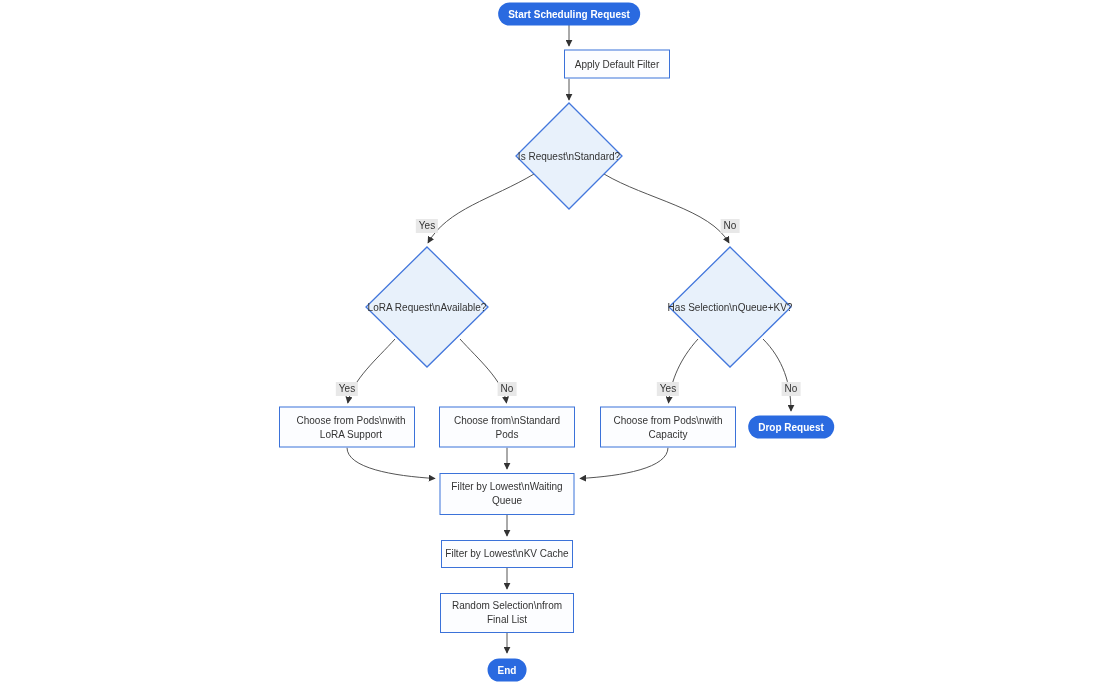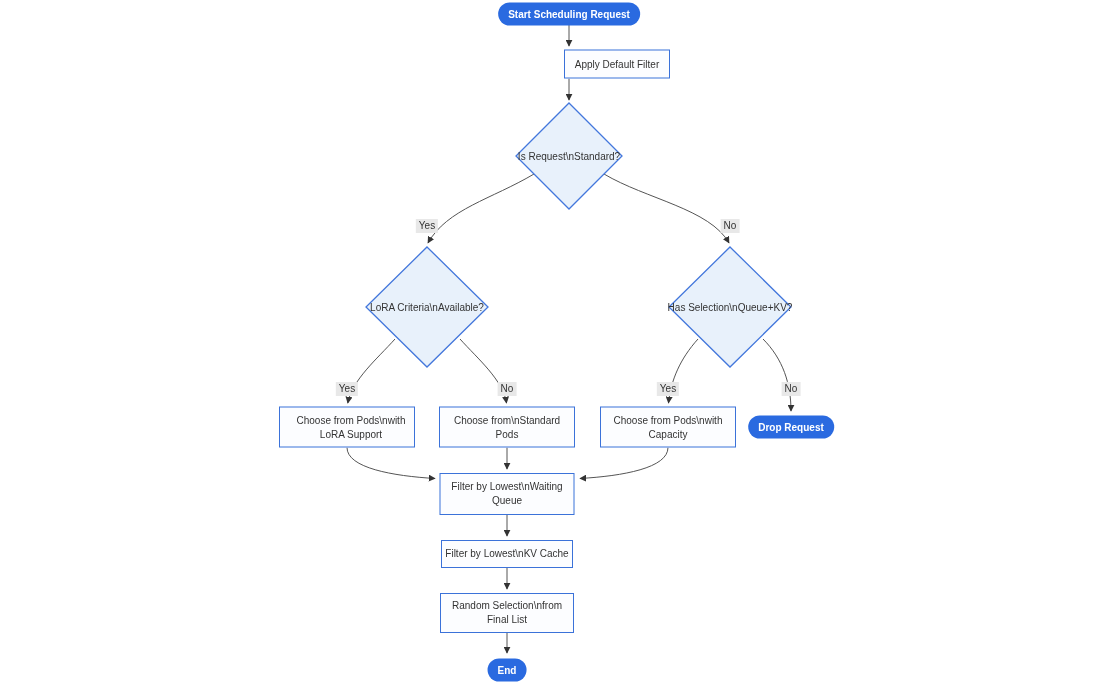--- a/index.html
+++ b/index.html
@@ -128,21 +128,21 @@
     <div class="inner" style="width:126px;">Choose from Pods\nwith Capacity</div>
   </div>
   <div class="node rect-node rect-label-wrap" style="left:507px; top:554px; width:132px; height:28px;">
     <div class="inner">Filter by Lowest\nKV Cache</div>
   </div>
   <div class="node rect-node rect-label-wrap" style="left:507px; top:613px; width:134px; height:40px;">
     <div class="inner" style="width:124px;">Random Selection\nfrom Final List</div>
   </div>
 
   <div class="diamond-label" style="left:569px; top:156px;">Is Request\nStandard?</div>
-  <div class="diamond-label" style="left:427px; top:307px;">LoRA Criteria\nAvailable?</div>
+  <div class="diamond-label" style="left:427px; top:307px;">LoRA Request\nAvailable?</div>
   <div class="diamond-label" style="left:730px; top:307px;">Has Selection\nQueue+KV?</div>
 
   <div class="edge-label" style="left:427px; top:226px;">Yes</div>
   <div class="edge-label" style="left:730px; top:226px;">No</div>
   <div class="edge-label" style="left:347px; top:389px;">Yes</div>
   <div class="edge-label" style="left:507px; top:389px;">No</div>
   <div class="edge-label" style="left:668px; top:389px;">Yes</div>
   <div class="edge-label" style="left:791px; top:389px;">No</div>
 
 </div>

